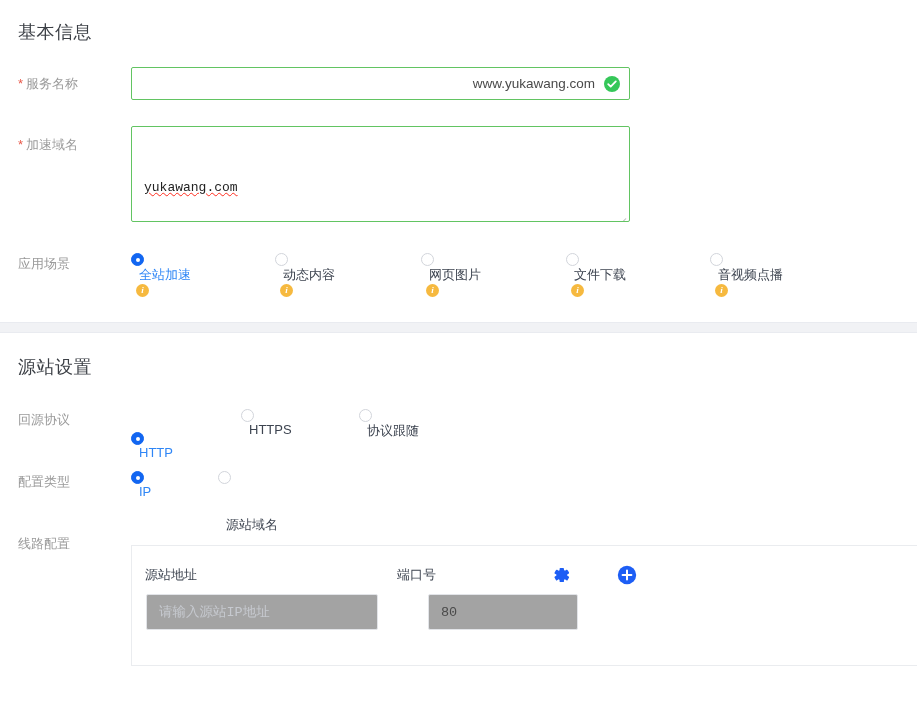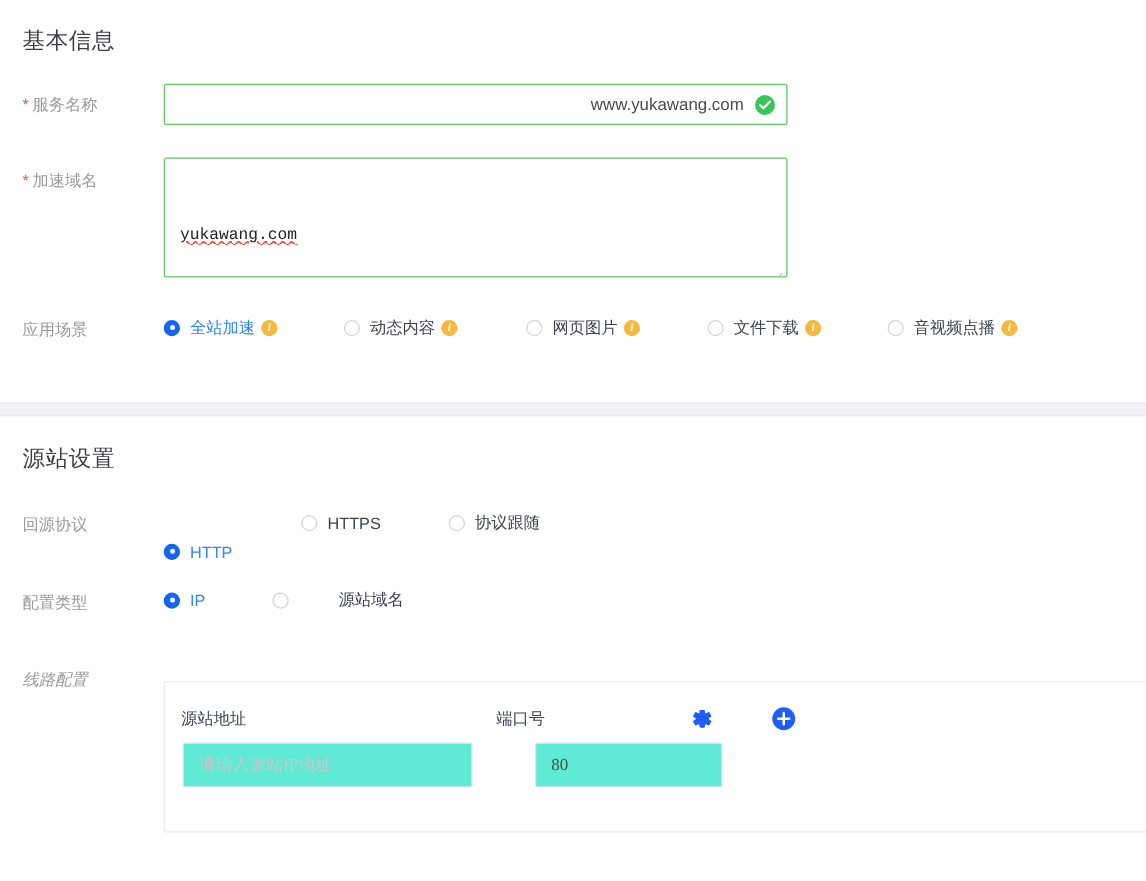--- a/index.html
+++ b/index.html
@@ -96,21 +96,21 @@
   .resize-grip i {
     position: absolute;
     right: 1px;
     height: 1px;
     background: #b9b9b9;
     transform: rotate(-45deg);
     transform-origin: right center;
   }
 
   
-  .radio-item { position: absolute; display: flex; align-items: center; height: 18px; }
+  .radio-item { position: absolute; display: flex; align-items: flex-start; height: 18px; flex-direction: column; }
   .radio-dot {
     width: 13px; height: 13px; border-radius: 50%;
     border: 1px solid #d2d5db; background: #fff;
     flex: 0 0 13px;
     position: relative;
   }
   .radio-dot.on {
     background: #1266f1;
     border-color: #1266f1;
   }
@@ -158,25 +158,25 @@
     position: absolute;
     font-size: 13px;
     color: #3d4450;
     white-space: nowrap;
   }
   .small-input {
     position: absolute;
     height: 36px;
     border: 1px solid #e2e4e8;
     border-radius: 2px;
-    background: #5eead4;
+    background: #a3a3a3;
     padding: 0 12px;
     font-size: 13.5px;
     color: #4a4a4a;
-    font-family: Liberation Serif, serif;
+    font-family: Liberation Mono, monospace;
     outline: none;
   }
   .small-input::placeholder { color: #c6c9cf; }
 
   .icon-btn { position: absolute; width: 22px; height: 22px; cursor: pointer; }
 </style>
 </head>
 <body>
 
 <div class="page">
@@ -268,21 +268,21 @@
   <div class="radio-item" style="left:131px; top:471px;">
     <span class="radio-dot on"></span>
     <span class="radio-text sel">IP</span>
   </div>
 
   <div class="radio-item" style="left:218px; top:471px;gap:32px;">
     <span class="radio-dot"></span>
     <span class="radio-text">源站域名</span>
   </div>
 
-  <div class="row-label" style="left:18px; top:535px;font-style:italic;">线路配置</div>
+  <div class="row-label" style="left:18px; top:535px;">线路配置</div>
 
   <div class="line-card"></div>
 
   <div class="col-head" style="left:145px; top:566px;">源站地址</div>
 
   <div class="col-head" style="left:397px; top:566px;">端口号</div>
 
   <svg class="icon-btn" style="left:550px; top:564px;" viewBox="0 0 24 24">
     <path fill="#1d5ef5" d="M12 8.2a3.8 3.8 0 1 0 0 7.6 3.8 3.8 0 0 0 0-7.6zm0 5.6a1.8 1.8 0 1 1 0-3.6 1.8 1.8 0 0 1 0 3.6z"></path>
     <path fill="#1d5ef5" d="M20.3 13.5l-1.6-.9a6.9 6.9 0 0 0 0-1.2l1.6-.9a1 1 0 0 0 .37-1.37l-1.4-2.42a1 1 0 0 0-1.37-.37l-1.6.92a6.9 6.9 0 0 0-1.05-.6V5.3a1 1 0 0 0-1-1h-2.8a1 1 0 0 0-1 1v1.39c-.37.16-.72.36-1.05.6l-1.6-.92a1 1 0 0 0-1.37.37l-1.4 2.42a1 1 0 0 0 .37 1.37l1.6.9a6.9 6.9 0 0 0 0 1.2l-1.6.9a1 1 0 0 0-.37 1.37l1.4 2.42a1 1 0 0 0 1.37.37l1.6-.92c.33.24.68.44 1.05.6v1.39a1 1 0 0 0 1 1h2.8a1 1 0 0 0 1-1v-1.39c.37-.16.72-.36 1.05-.6l1.6.92a1 1 0 0 0 1.37-.37l1.4-2.42a1 1 0 0 0-.37-1.37z"></path>

